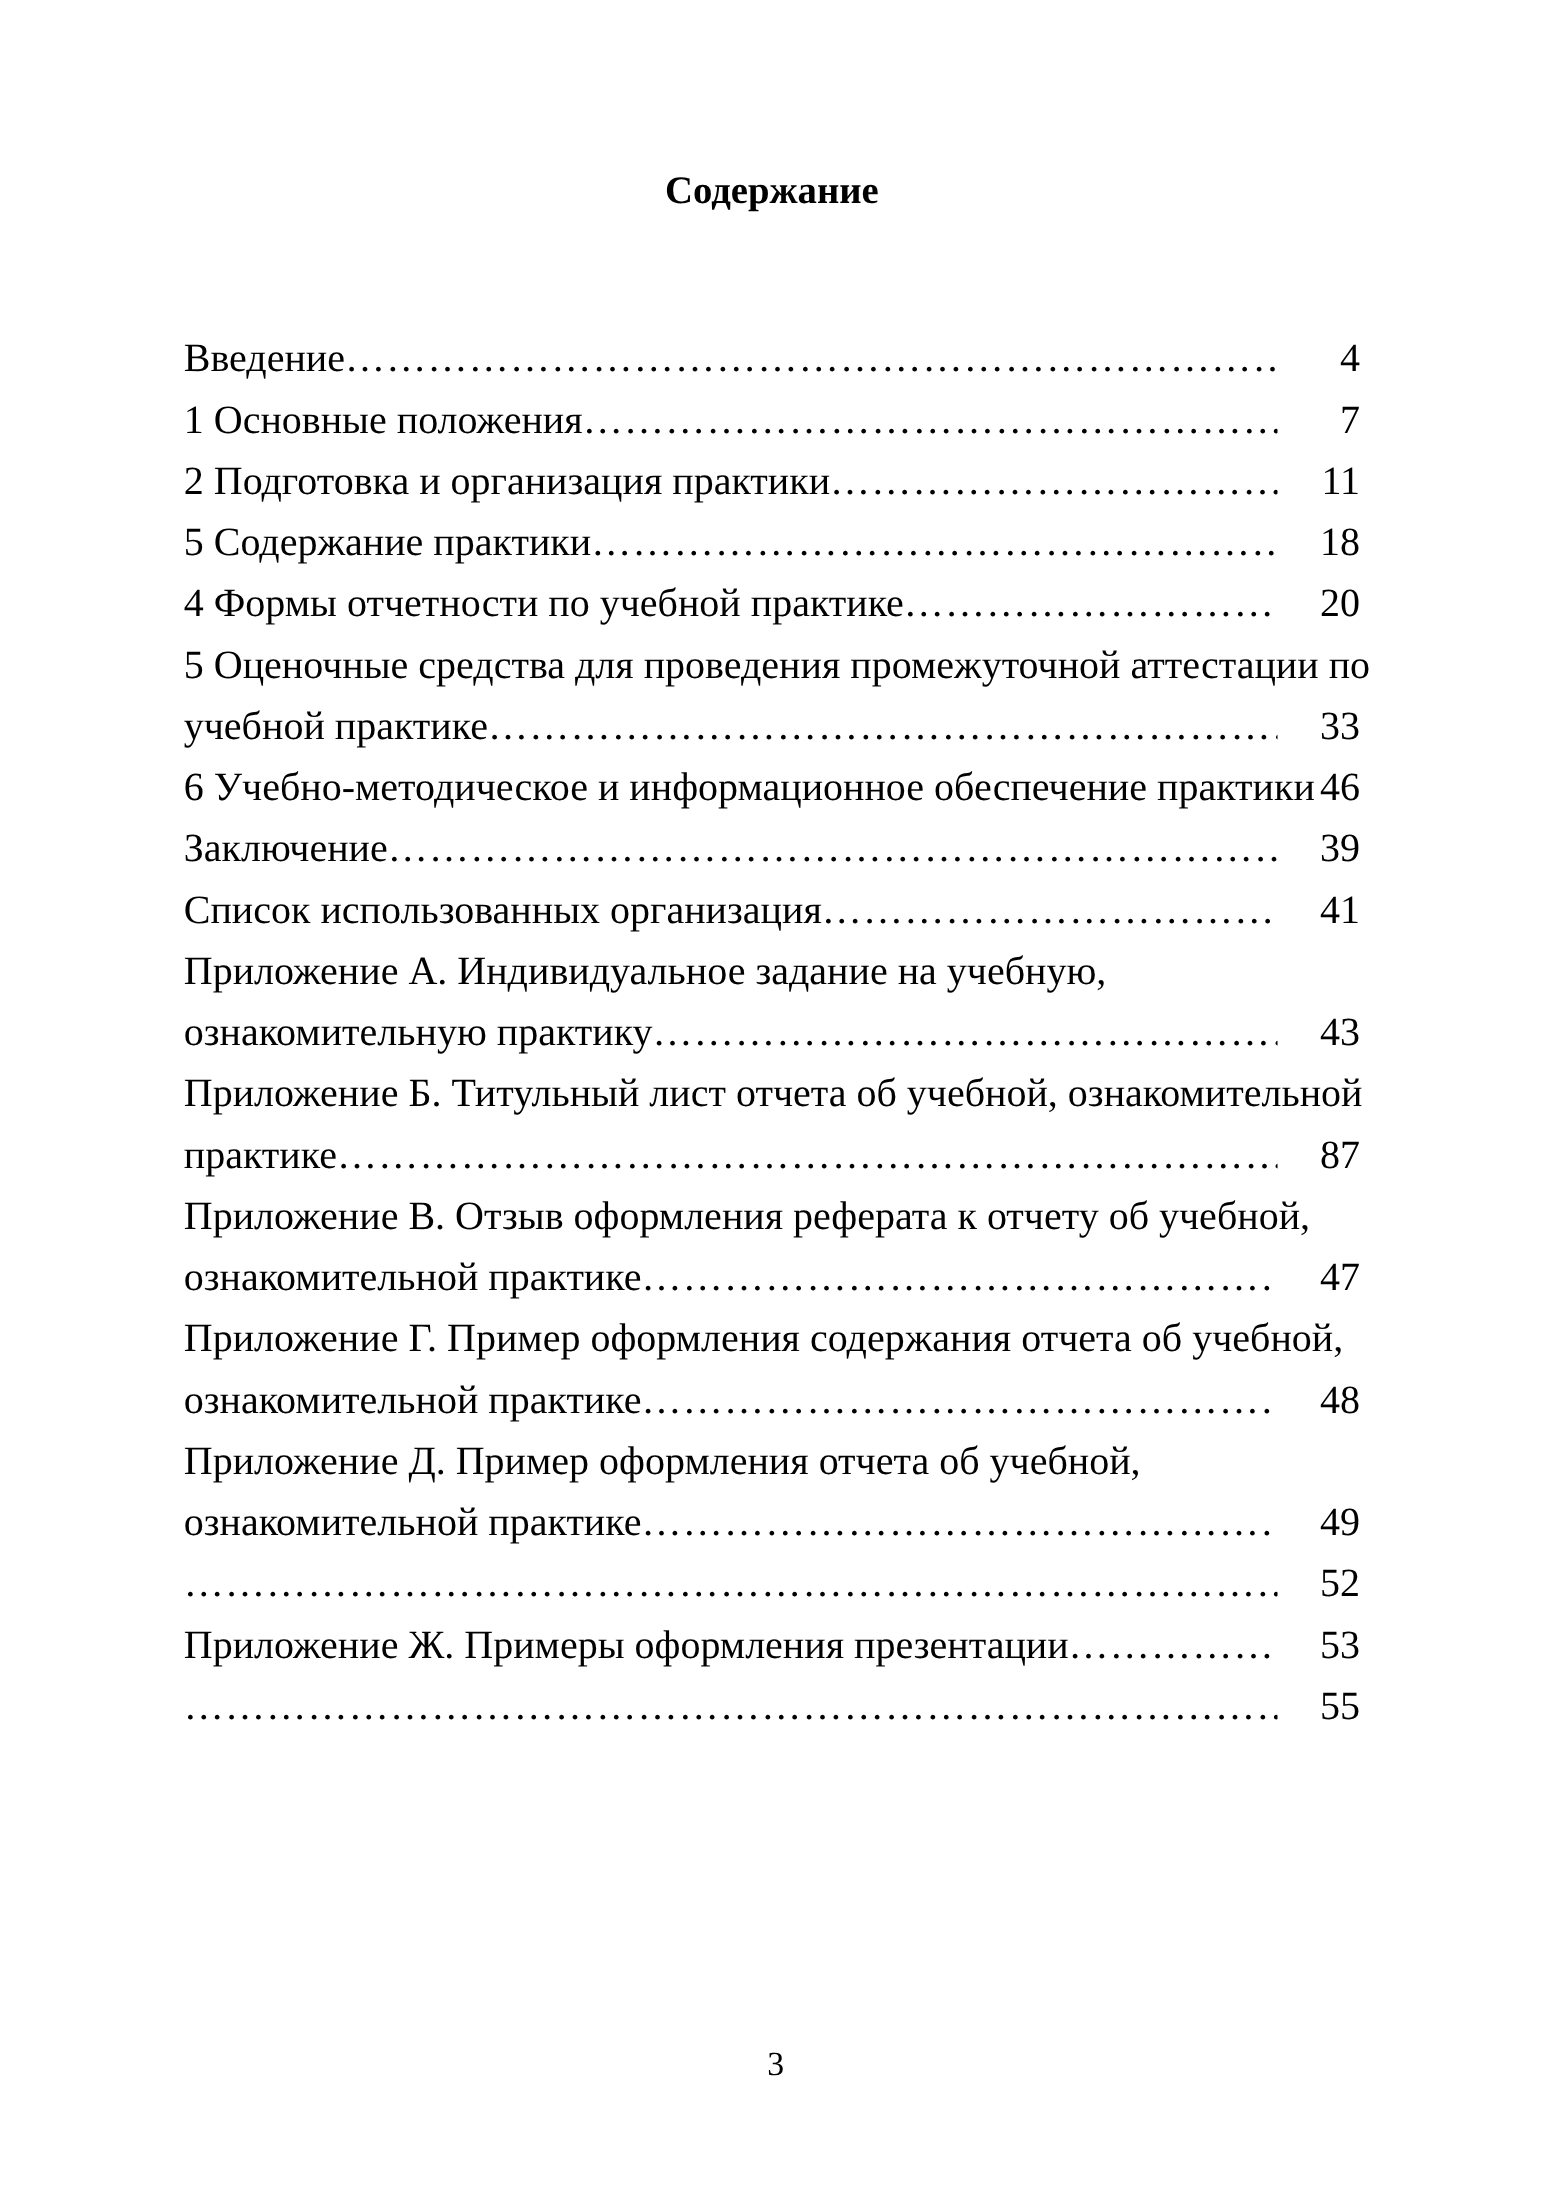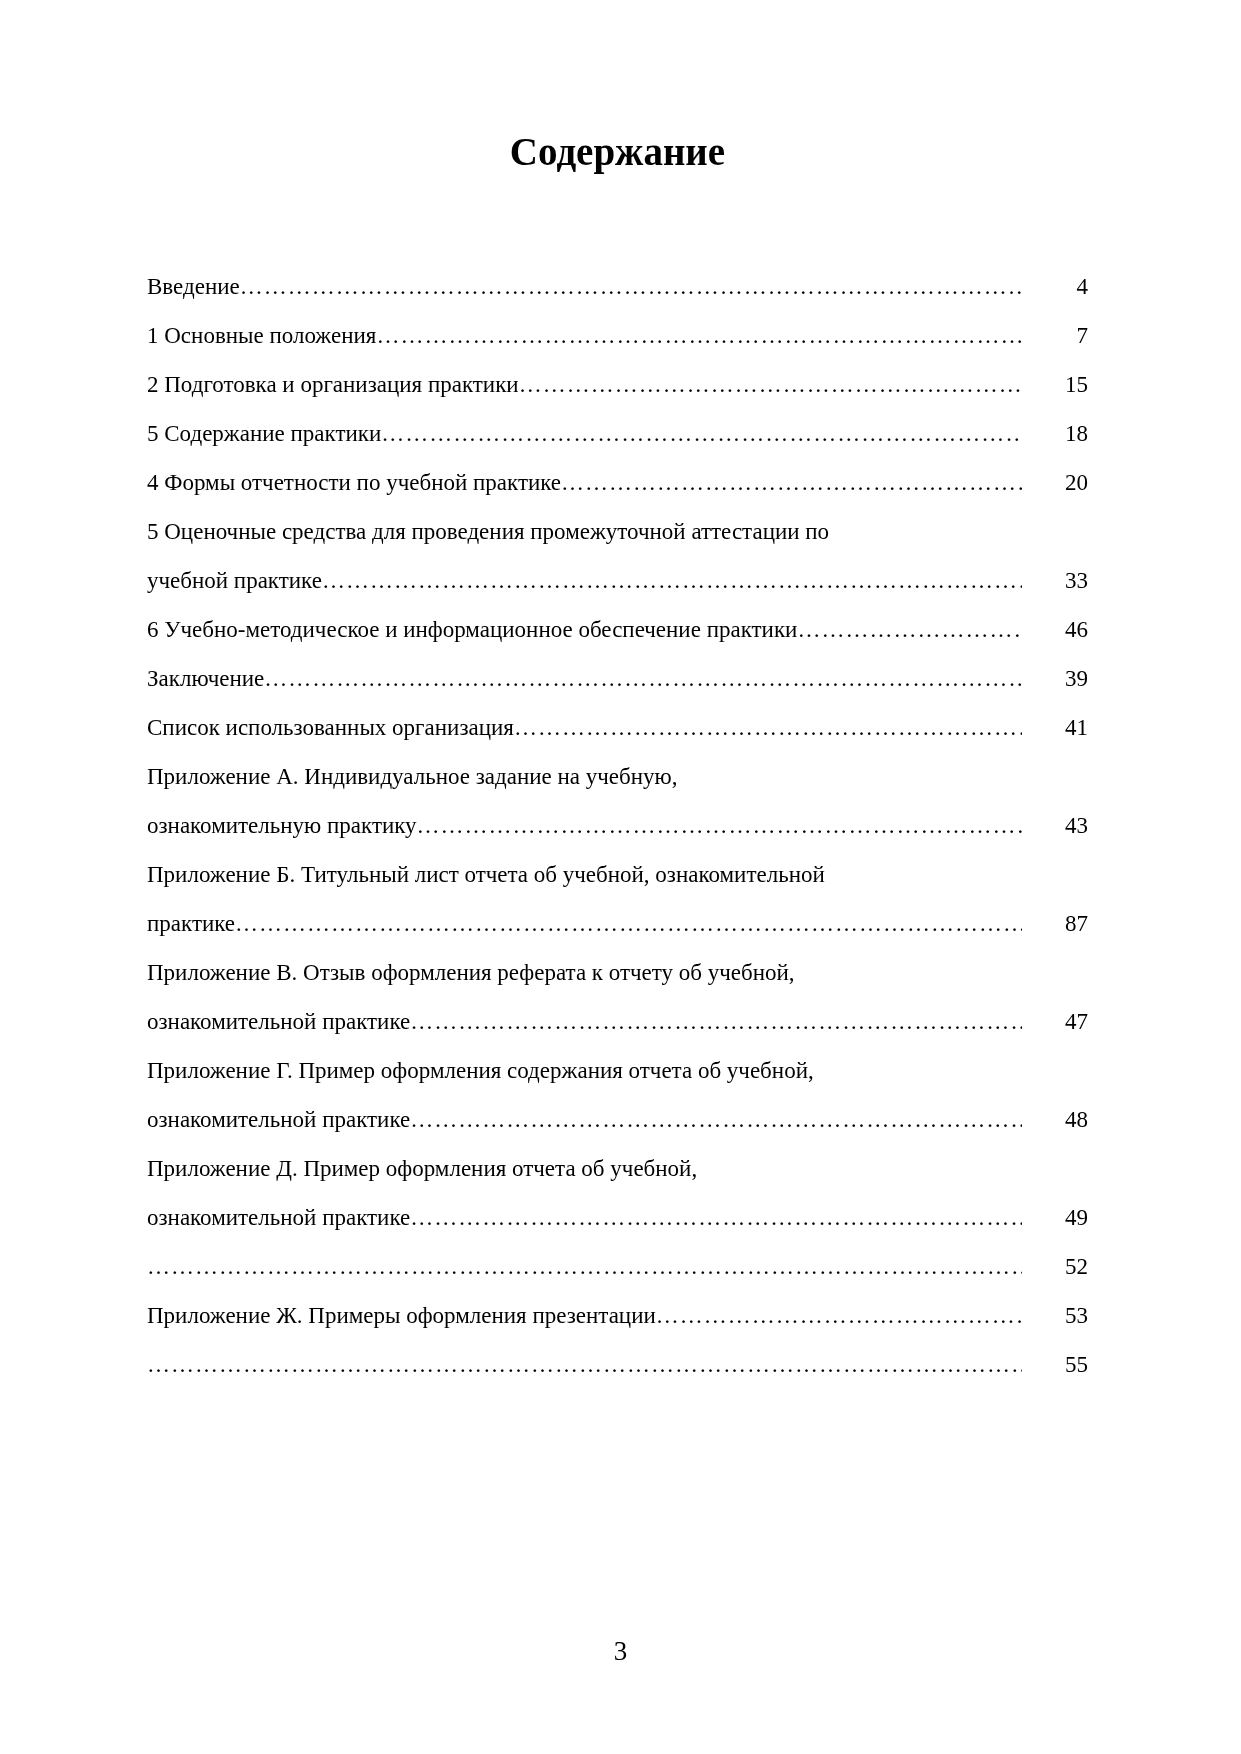--- a/index.html
+++ b/index.html
@@ -16,30 +16,30 @@
     color: #000000;
     font-family: "Liberation Serif", "DejaVu Serif", serif;
     overflow: hidden;
   }
   .doc-title {
     position: absolute;
     top: 132px;
     left: 147px;
     width: 941px;
     text-align: center;
-    font-size: 39px;
+    font-size: 31px;
     line-height: 40px;
     font-weight: bold;
   }
   .toc {
     position: absolute;
     top: 262px;
     left: 147px;
     width: 941px;
-    font-size: 23px;
+    font-size: 32px;
     line-height: 49px;
   }
   .toc-entry {
     display: flex;
     align-items: flex-end;
   }
   .toc-title-block {
     flex: 1 1 auto;
     min-width: 0;
     margin-right: 14px;
@@ -103,21 +103,21 @@
       <div class="toc-page">7</div>
     </div>
 
     <div class="toc-entry">
       <div class="toc-title-block">
         <div class="toc-line toc-line-last">
           <span class="toc-line-text">2 Подготовка и организация практики</span>
           <span class="toc-dots">………………………………………………………………………………………………………………………</span>
         </div>
       </div>
-      <div class="toc-page">15</div>
+      <div class="toc-page">11</div>
     </div>
 
     <div class="toc-entry">
       <div class="toc-title-block">
         <div class="toc-line toc-line-last">
           <span class="toc-line-text">5 Содержание практики</span>
           <span class="toc-dots">………………………………………………………………………………………………………………………</span>
         </div>
       </div>
       <div class="toc-page">18</div>

